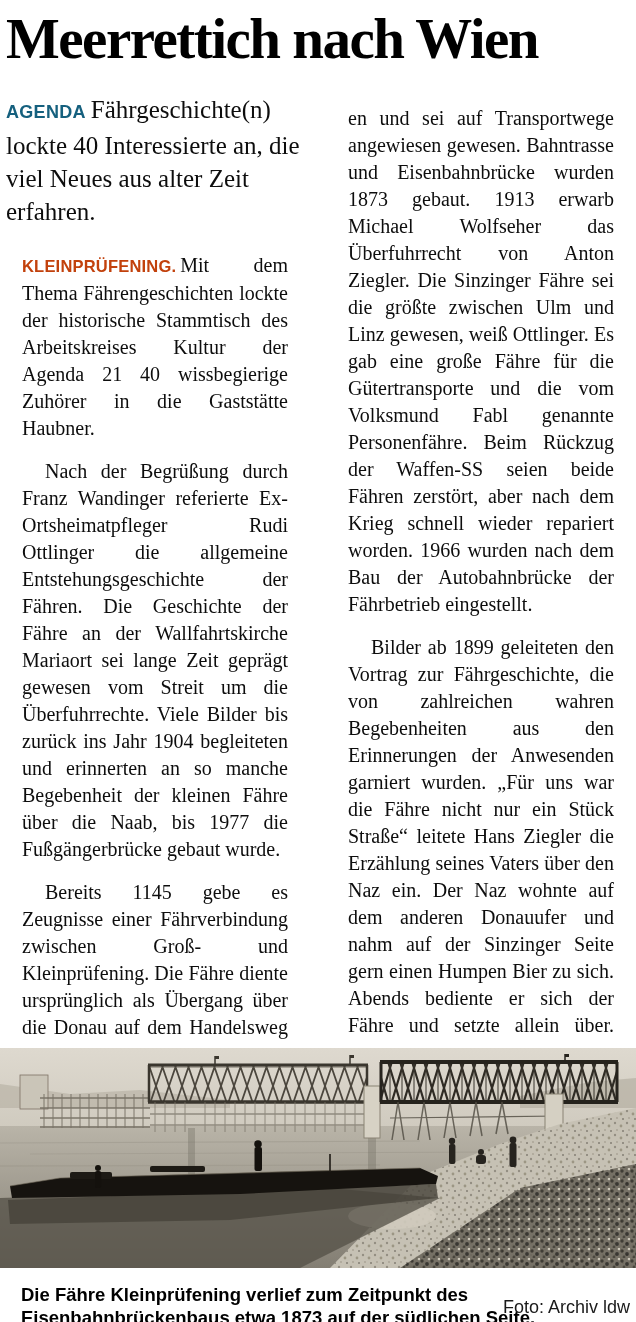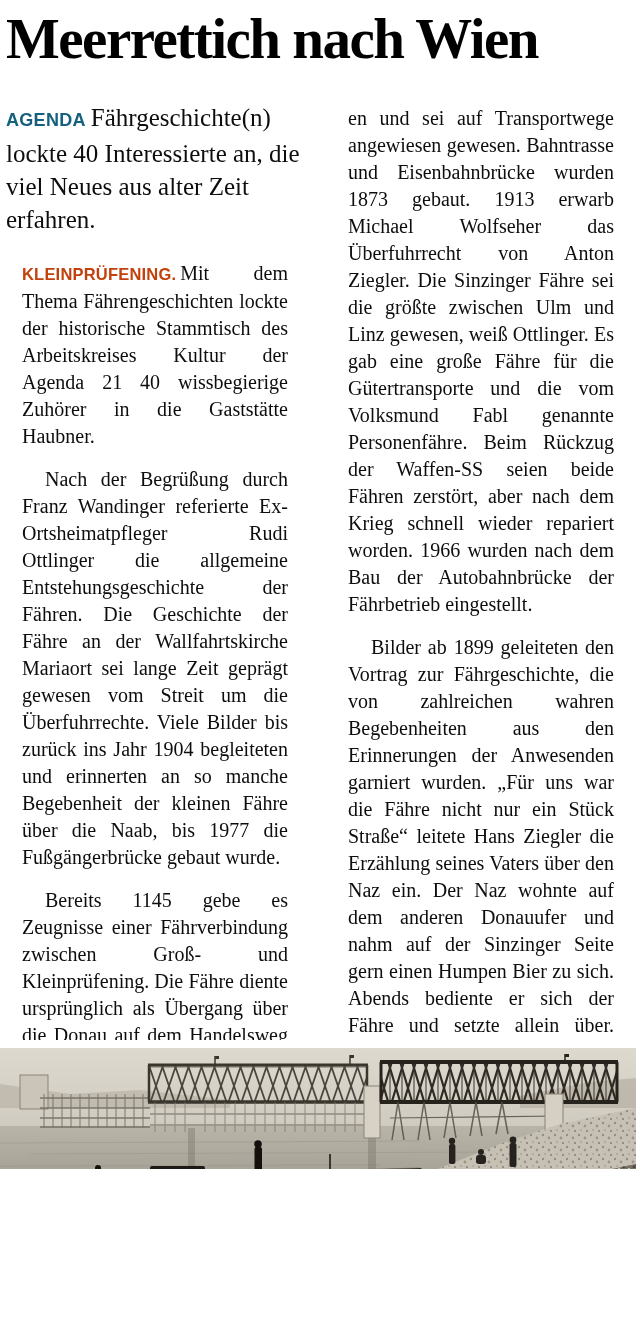--- a/index.html
+++ b/index.html
@@ -1,18 +1,18 @@
 <!DOCTYPE html>
 <html lang="de"><head>
 <meta charset="utf-8">
 <style>
   html,body{margin:0;padding:0;background:#ffffff;}
   .page{
     position:relative;
-    width:636px;height:1169px;
+    width:636px;height:1322px;
     margin:0 auto;
     background:#ffffff;
     overflow:hidden;
     font-family:"Liberation Serif", serif;
     color:#111;
   }
   .content{padding:6px 6px 0 6px;}
   h1.headline{
     margin:0;
     font-family:"Liberation Serif", serif;
@@ -25,21 +25,21 @@
   }
   .columns{
     display:flex;
     gap:28px;
     margin-top:17px;
     height:951px;
     overflow:hidden;
   }
   .col{width:298px;}
   .lead{
-    margin:12px 0 24px 0;
+    margin:4px 0 24px 0;
     font-size:25px;
     line-height:33px;
     color:#0d0d0d;
   }
   .kicker-agenda{
     font-family:"Liberation Sans", sans-serif;
     font-weight:bold;
     font-size:18px;
     color:#15607e;
     letter-spacing:.3px;

